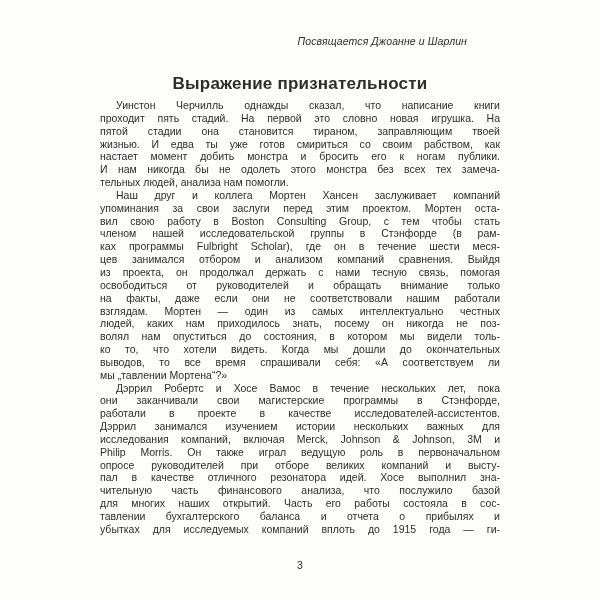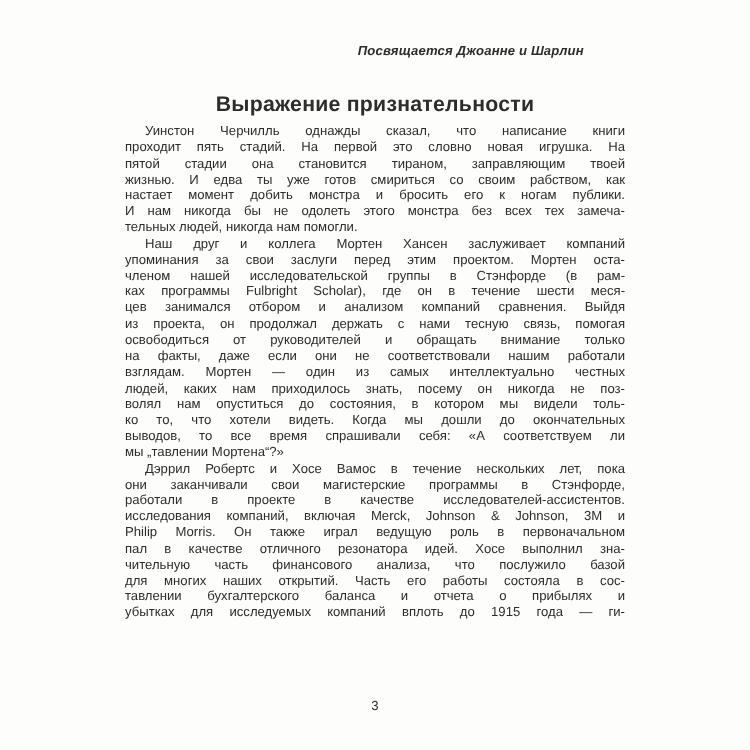--- a/index.html
+++ b/index.html
@@ -19,21 +19,21 @@
     font-family: "Liberation Sans", sans-serif;
     overflow: hidden;
   }
   .dedication {
     position: absolute;
     top: 34px;
     right: 133px;
     font-size: 10.5px;
     line-height: 14px;
     font-style: italic;
-    font-weight: bold;
+    font-weight: normal;
     letter-spacing: 0.1px;
   }
   .title {
     position: absolute;
     top: 73px;
     left: 0;
     width: 600px;
     margin: 0;
     text-align: center;
     font-size: 17px;
@@ -79,44 +79,47 @@
   <h1 class="title">Выражение признательности</h1>
 
   <div class="body">
       <div class="para plain-last">
         <div class="line">Уинстон Черчилль однажды сказал, что написание книги</div>
         <div class="line">проходит пять стадий. На первой это словно новая игрушка. На</div>
         <div class="line">пятой стадии она становится тираном, заправляющим твоей</div>
         <div class="line">жизнью. И едва ты уже готов смириться со своим рабством, как</div>
         <div class="line">настает момент добить монстра и бросить его к ногам публики.</div>
         <div class="line">И нам никогда бы не одолеть этого монстра без всех тех замеча-</div>
-        <div class="line">тельных людей, никогда нам помогли.</div>
+        <div class="line">тельных людей, анализа нам помогли.</div>
       </div>
       <div class="para plain-last">
         <div class="line">Наш друг и коллега Мортен Хансен заслуживает компаний</div>
         <div class="line">упоминания за свои заслуги перед этим проектом. Мортен оста-</div>
+        <div class="line">вил свою работу в Boston Consulting Group, с тем чтобы стать</div>
         <div class="line">членом нашей исследовательской группы в Стэнфорде (в рам-</div>
         <div class="line">ках программы Fulbright Scholar), где он в течение шести меся-</div>
         <div class="line">цев занимался отбором и анализом компаний сравнения. Выйдя</div>
         <div class="line">из проекта, он продолжал держать с нами тесную связь, помогая</div>
         <div class="line">освободиться от руководителей и обращать внимание только</div>
         <div class="line">на факты, даже если они не соответствовали нашим работали</div>
         <div class="line">взглядам. Мортен — один из самых интеллектуально честных</div>
         <div class="line">людей, каких нам приходилось знать, посему он никогда не поз-</div>
         <div class="line">волял нам опуститься до состояния, в котором мы видели толь-</div>
         <div class="line">ко то, что хотели видеть. Когда мы дошли до окончательных</div>
         <div class="line">выводов, то все время спрашивали себя: «А соответствуем ли</div>
         <div class="line">мы „тавлении Мортена“?»</div>
       </div>
       <div class="para">
         <div class="line">Дэррил Робертс и Хосе Вамос в течение нескольких лет, пока</div>
         <div class="line">они заканчивали свои магистерские программы в Стэнфорде,</div>
         <div class="line">работали в проекте в качестве исследователей-ассистентов.</div>
+        <div class="line">Дэррил занимался изучением истории нескольких важных для</div>
         <div class="line">исследования компаний, включая Merck, Johnson &amp; Johnson, 3M и</div>
         <div class="line">Philip Morris. Он также играл ведущую роль в первоначальном</div>
+        <div class="line">опросе руководителей при отборе великих компаний и высту-</div>
         <div class="line">пал в качестве отличного резонатора идей. Хосе выполнил зна-</div>
         <div class="line">чительную часть финансового анализа, что послужило базой</div>
         <div class="line">для многих наших открытий. Часть его работы состояла в сос-</div>
         <div class="line">тавлении бухгалтерского баланса и отчета о прибылях и</div>
         <div class="line">убытках для исследуемых компаний вплоть до 1915 года — ги-</div>
       </div>
     </div>
 
   <div class="pagenum">3</div>
 </div>

